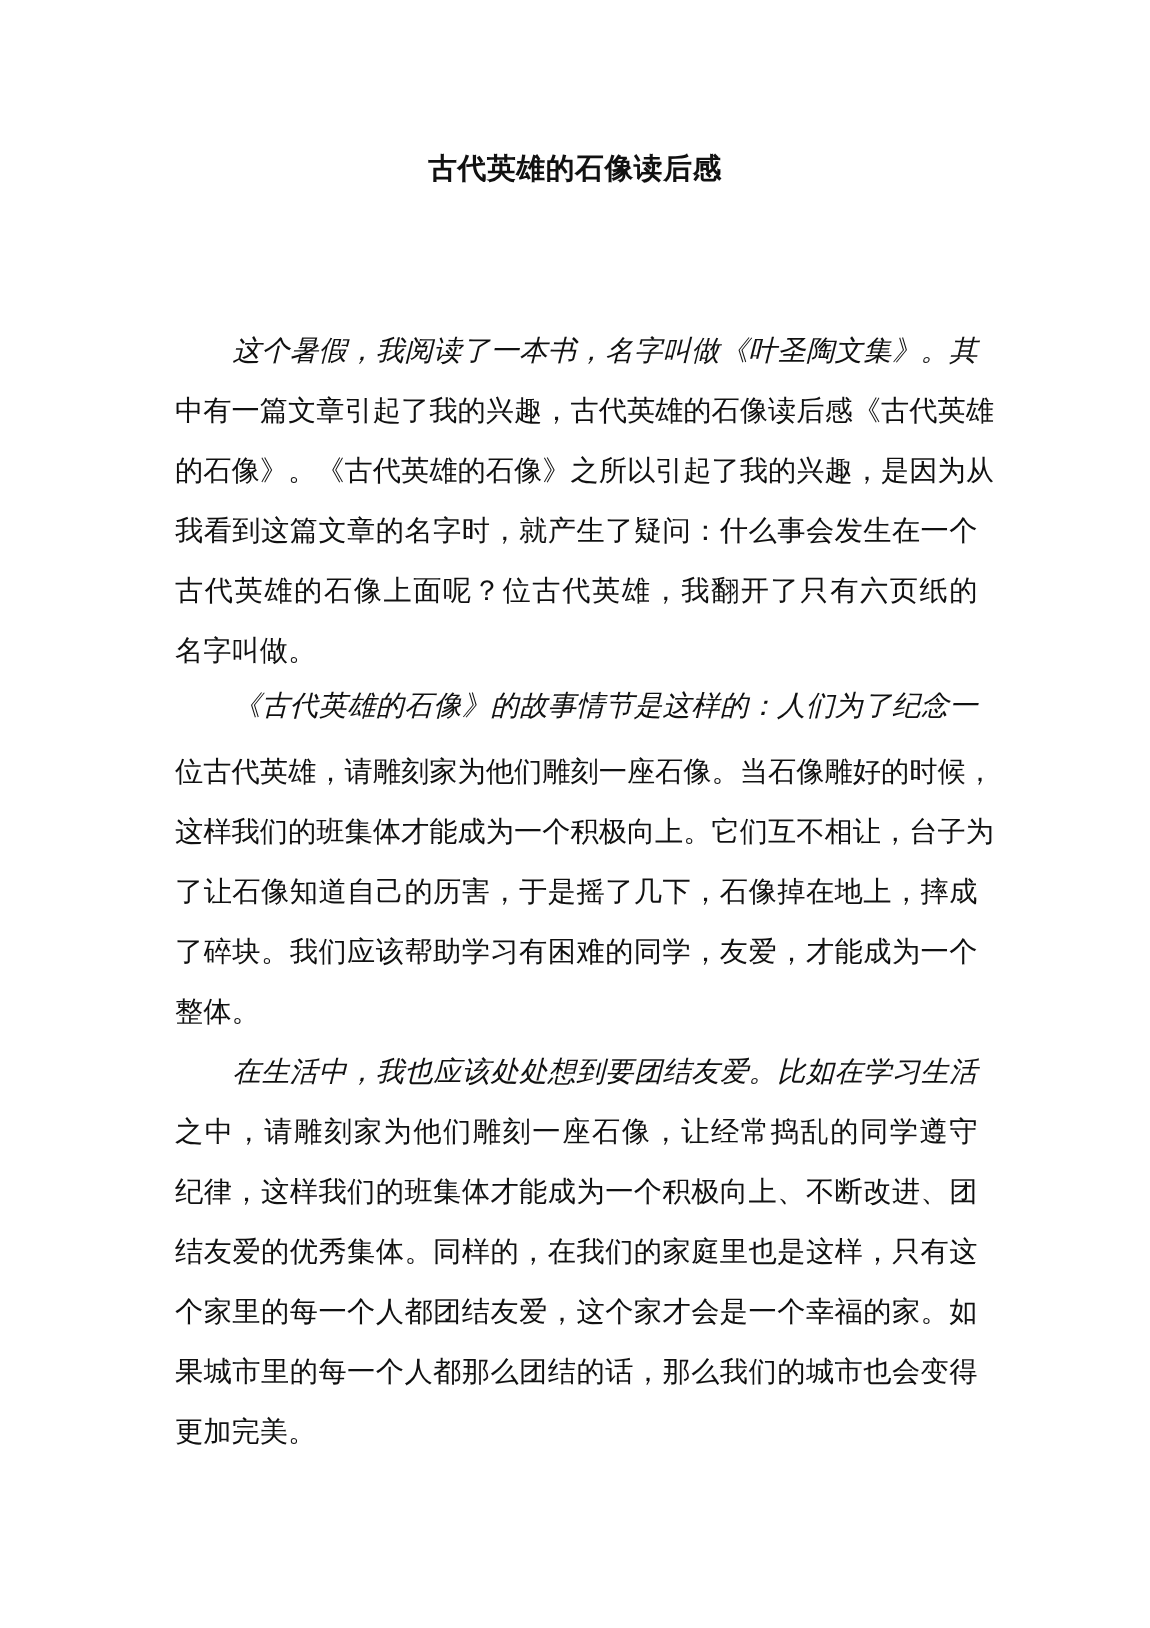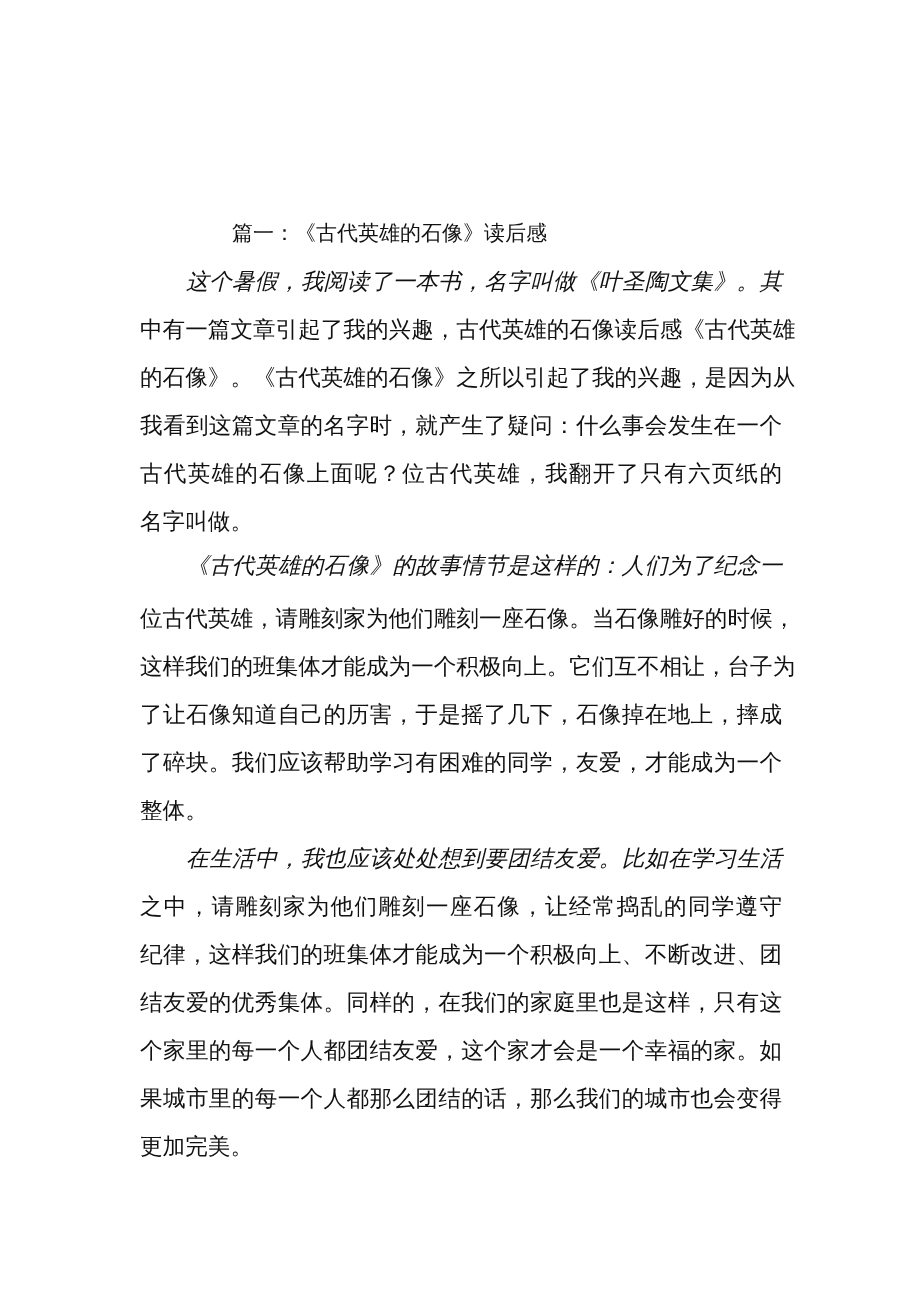--- a/index.html
+++ b/index.html
@@ -16,22 +16,22 @@
   .line.just { text-align: justify; text-align-last: justify; }
   .watermark { position: absolute; left: 230px; top: 598px; font-family: "DejaVu Sans", "Liberation Sans", sans-serif;
                font-size: 62px; color: rgba(200,200,200,0.35); letter-spacing: 2px; pointer-events: none; }
 </style>
 </head>
 <body>
 
 <div class="page">
 
 
+  <div class="title">古代英雄的石像读后感</div>
 
-  <div class="subtitle">篇一：《古代英雄的石像》读后感</div>
 
   <div>
     <div class="line indent just" style="top:266px">这个暑假，我阅读了一本书，名字叫做《叶圣陶文集》。其</div>
     <div class="line just" style="top:314px">中有一篇文章引起了我的兴趣，古代英雄的石像读后感《古代英雄</div>
     <div class="line just" style="top:362px">的石像》。《古代英雄的石像》之所以引起了我的兴趣，是因为从</div>
     <div class="line just" style="top:410px">我看到这篇文章的名字时，就产生了疑问：什么事会发生在一个</div>
     <div class="line just" style="top:458px">古代英雄的石像上面呢？位古代英雄，我翻开了只有六页纸的</div>
     <div class="line" style="top:506px">名字叫做。</div>
   </div>
 

